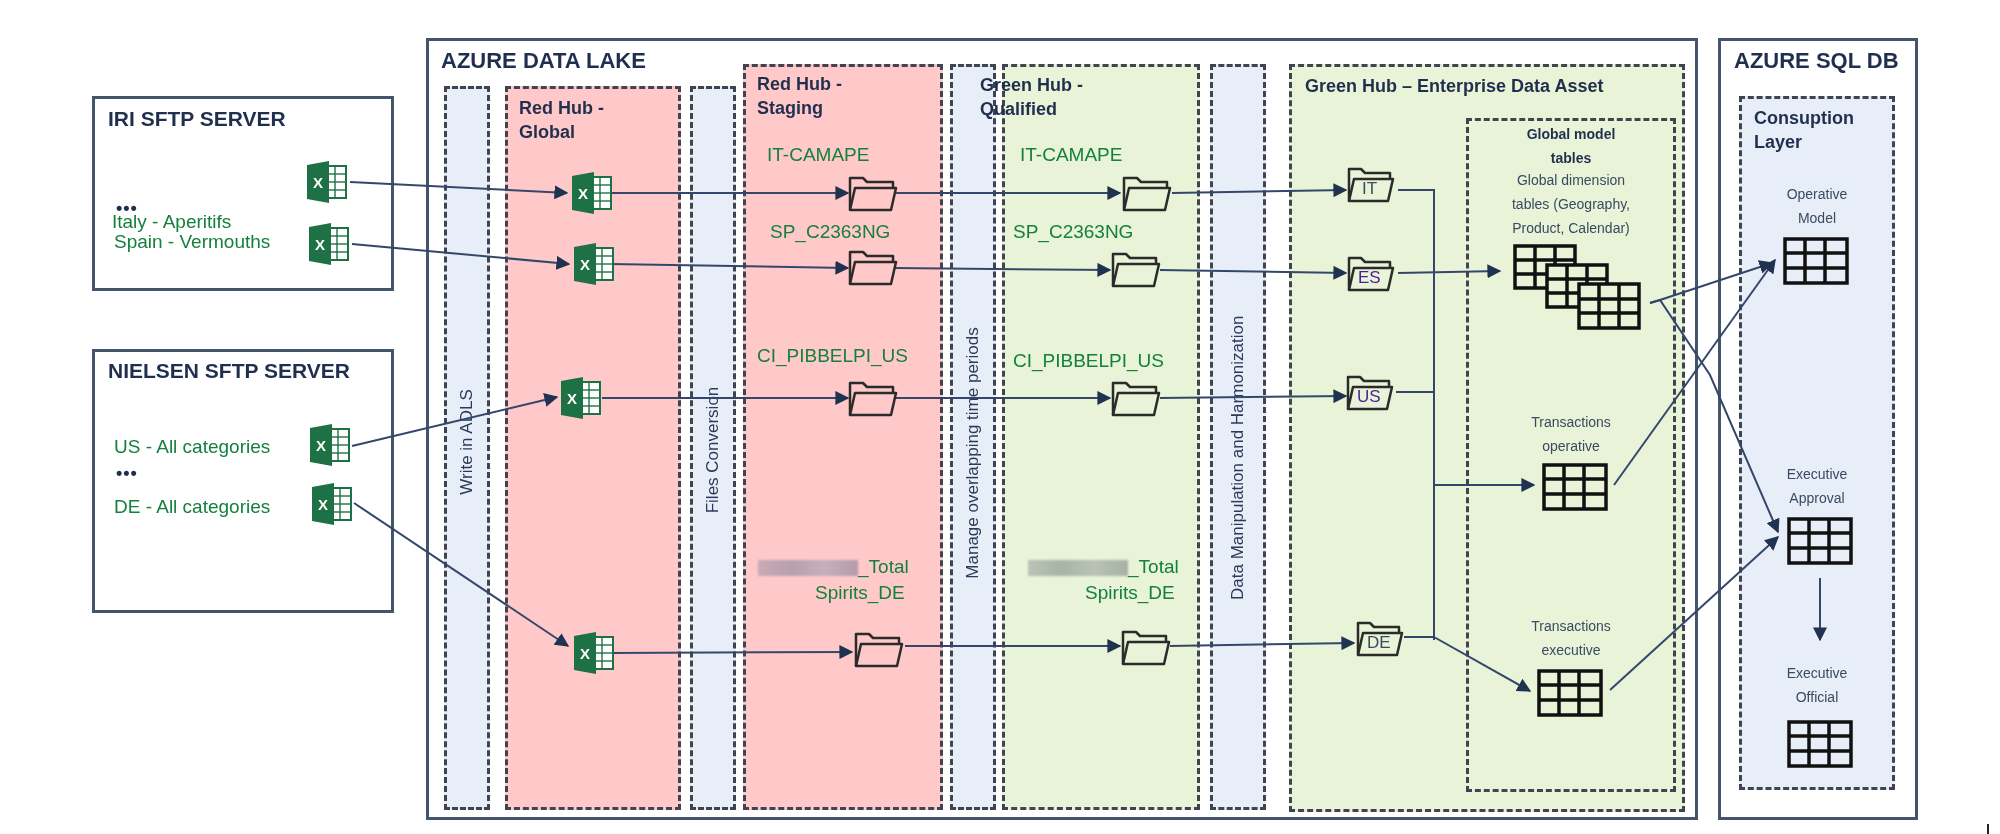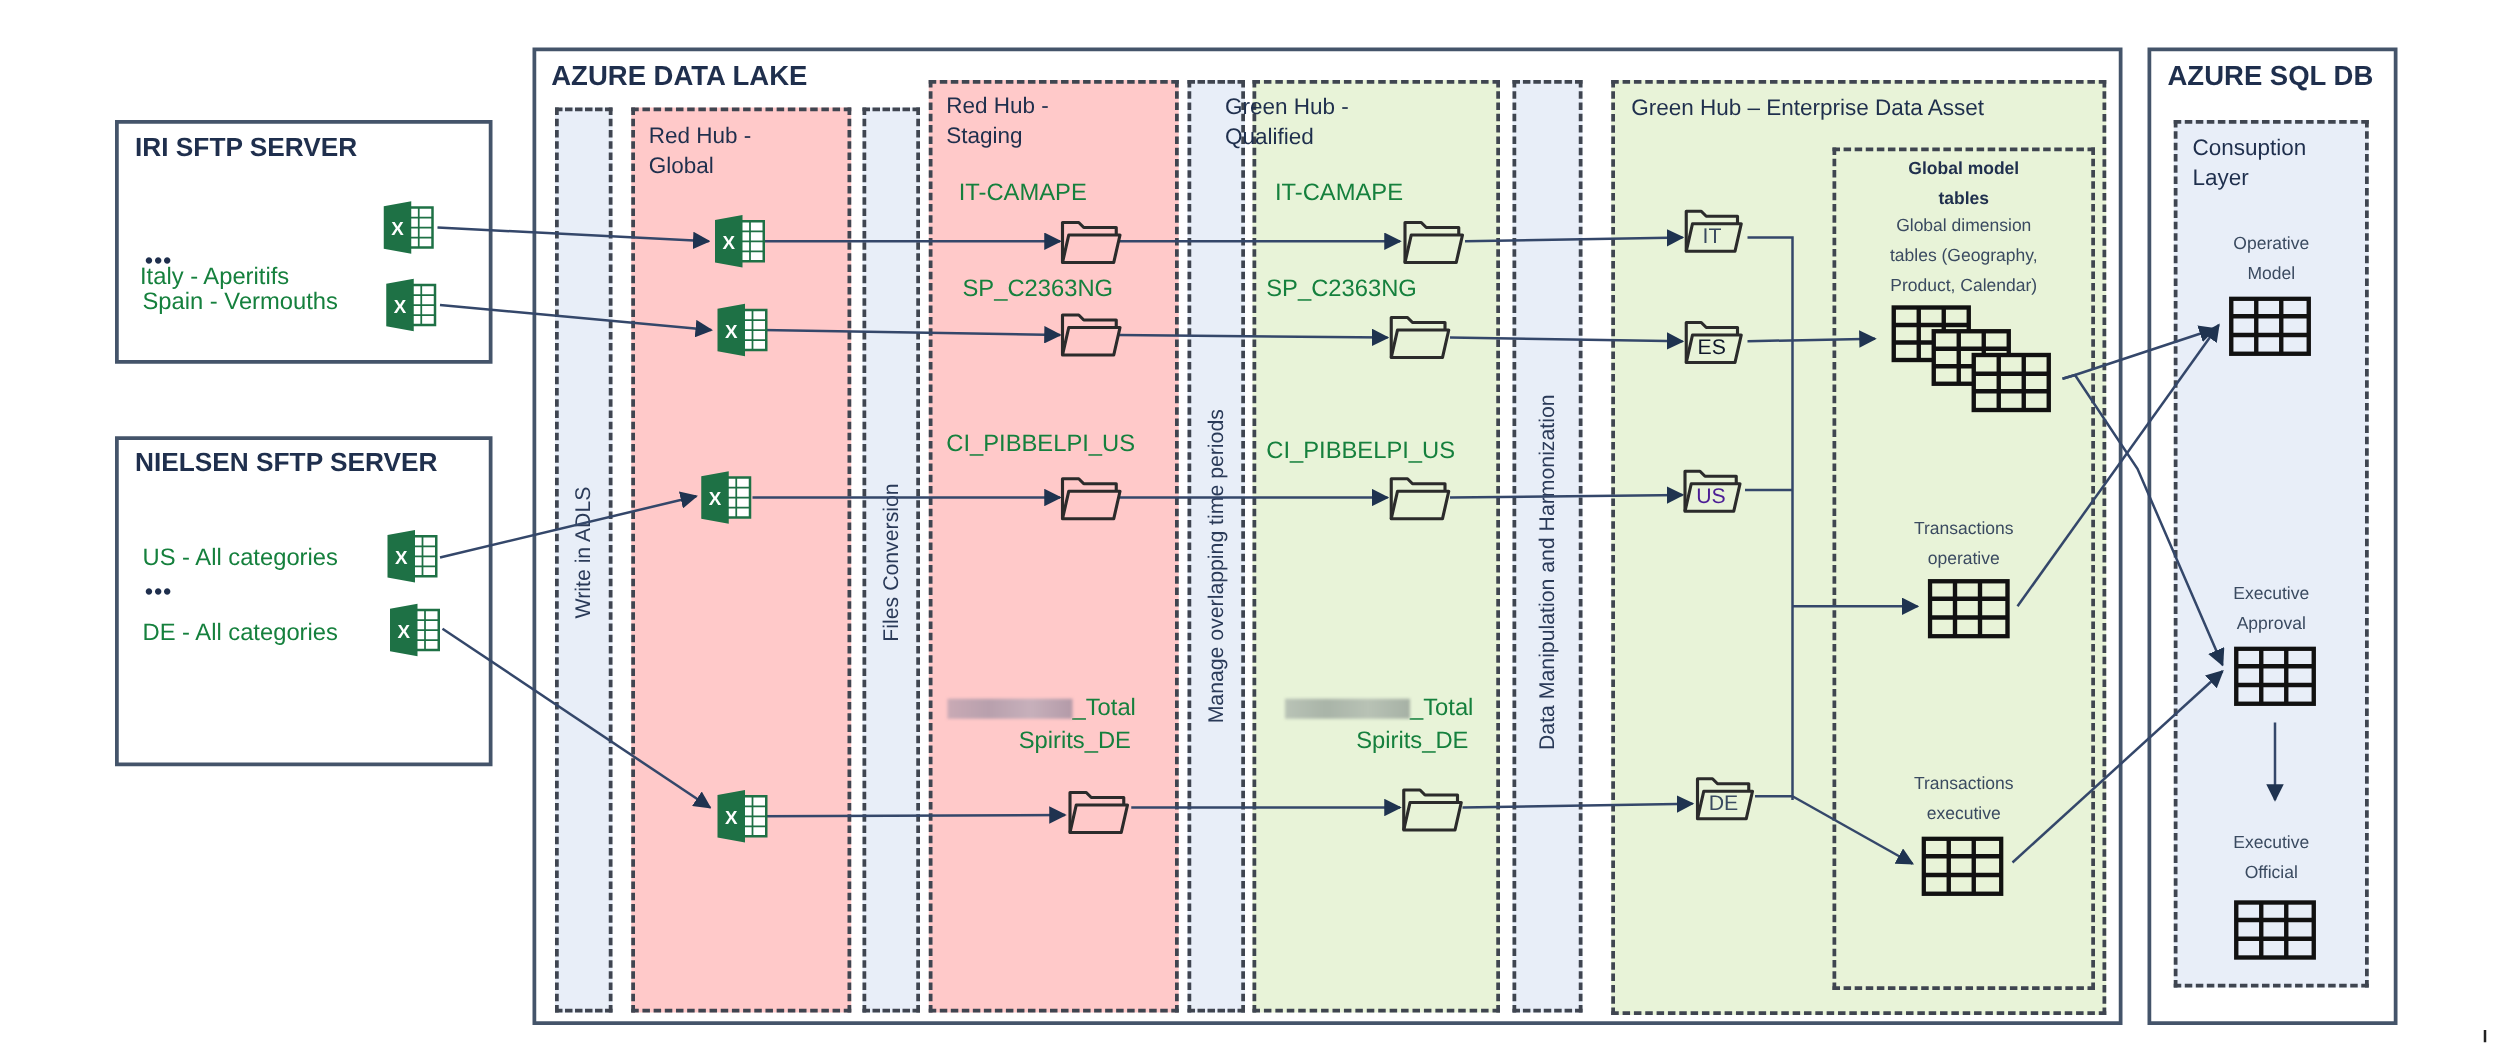--- a/index.html
+++ b/index.html
@@ -5,21 +5,21 @@
   html, body { margin:0; padding:0; background:#ffffff; }
   body { width:2000px; height:834px; position:relative; overflow:hidden;
          font-family:"Liberation Sans", sans-serif; color:#1f3350; }
   .abs { position:absolute; }
   .solidbox { position:absolute; border:3px solid #44546a; background:#ffffff; box-sizing:border-box; }
   .dash { position:absolute; border:3px dashed #3f4550; box-sizing:border-box; }
   .red { background:#ffc9c9; }
   .green { background:#e8f3d8; }
   .blue { background:#e8eef8; }
   .title { position:absolute; font-weight:bold; font-size:22px; color:#1f2f4d; white-space:nowrap; }
-  .hub { position:absolute; font-weight:normal; font-size:18px; color:#1f2f4d; line-height:24px; }
+  .hub { position:absolute; font-weight:bold; font-size:18px; color:#1f2f4d; line-height:24px; }
   .lbl { position:absolute; font-size:19px; color:#15803d; white-space:nowrap; }
   .ctr { position:absolute; font-size:14px; color:#3a4a60; text-align:center; line-height:24px; }
   .vtext { position:absolute; font-size:17px; color:#2a3a58; white-space:nowrap;
            transform:rotate(-90deg); transform-origin:center center; }
   .dots { position:absolute; font-size:18px; font-weight:bold; color:#1f2f4d; letter-spacing:1px; }
   .blur { display:inline-block; width:100px; height:16px; background:linear-gradient(90deg,#c9aab5,#b8a0ad,#c7b0bb,#b39aa8); filter:blur(1.2px); vertical-align:middle; }
   .blurg { background:linear-gradient(90deg,#b9c3b6,#a9b4a8,#b8c2b5,#a6b1a5); }
   svg.lines { position:absolute; left:0; top:0; pointer-events:none; }
   .icon { position:absolute; }
 </style>
@@ -303,21 +303,21 @@
       <path d="M3,38 L3,6 L15,6 L19,10 L44,10 L44,16" fill="none" stroke="#2b2b2b" stroke-width="2.5" stroke-linejoin="round"></path>
       <path d="M3,38 L8,16 L47,16 L42,38 z" fill="none" stroke="#2b2b2b" stroke-width="2.5" stroke-linejoin="round"></path>
     </svg>
   <span class="abs" style="left:16px;top:16px;font-size:17px;color:#3a4a60;">IT</span>
 </div>
 <div class="icon" style="left:1346px;top:252px;width:50px;height:42px;">
   <svg width="50" height="42" viewBox="0 0 50 42">
       <path d="M3,38 L3,6 L15,6 L19,10 L44,10 L44,16" fill="none" stroke="#2b2b2b" stroke-width="2.5" stroke-linejoin="round"></path>
       <path d="M3,38 L8,16 L47,16 L42,38 z" fill="none" stroke="#2b2b2b" stroke-width="2.5" stroke-linejoin="round"></path>
     </svg>
-  <span class="abs" style="left:12px;top:16px;font-size:17px;color:#0f172a;">ES</span>
+  <span class="abs" style="left:12px;top:16px;font-size:17px;color:#4c1d95;">ES</span>
 </div>
 <div class="icon" style="left:1345px;top:371px;width:50px;height:42px;">
   <svg width="50" height="42" viewBox="0 0 50 42">
       <path d="M3,38 L3,6 L15,6 L19,10 L44,10 L44,16" fill="none" stroke="#2b2b2b" stroke-width="2.5" stroke-linejoin="round"></path>
       <path d="M3,38 L8,16 L47,16 L42,38 z" fill="none" stroke="#2b2b2b" stroke-width="2.5" stroke-linejoin="round"></path>
     </svg>
   <span class="abs" style="left:12px;top:16px;font-size:17px;color:#4c1d95;">US</span>
 </div>
 <div class="icon" style="left:1355px;top:617px;width:50px;height:42px;">
   <svg width="50" height="42" viewBox="0 0 50 42">

